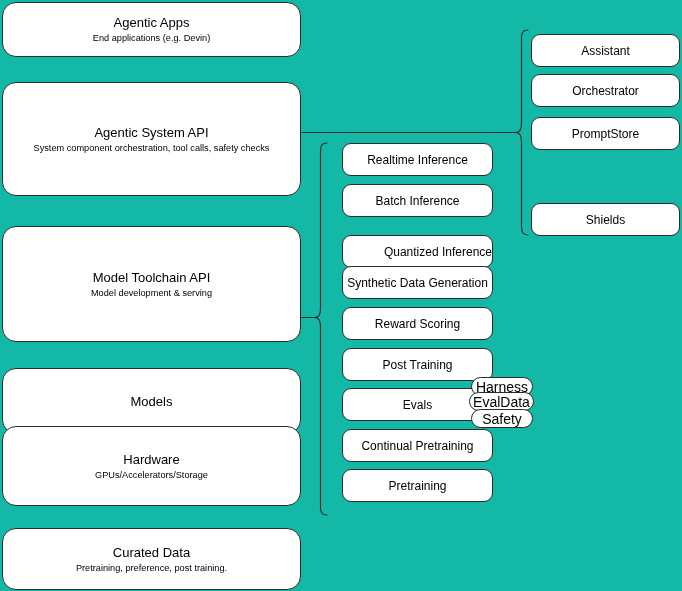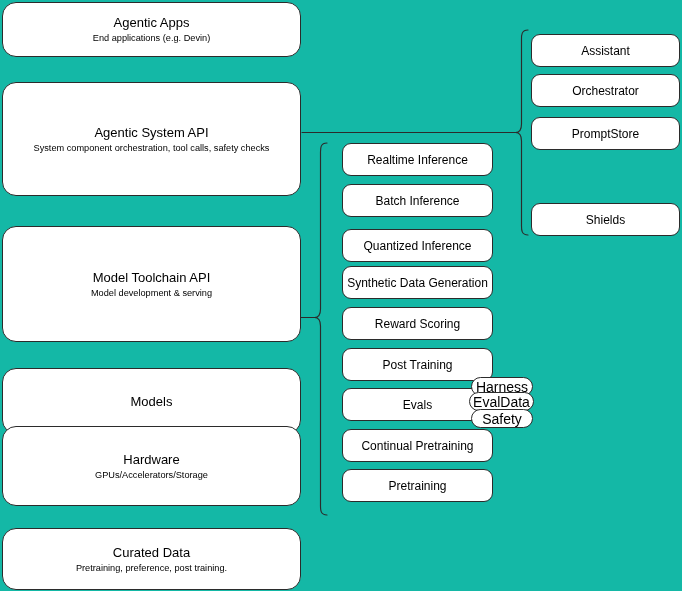--- a/index.html
+++ b/index.html
@@ -158,21 +158,21 @@
     <div class="title">Curated Data</div>
     <div class="subtitle">Pretraining, preference, post training.</div>
   </div>
 
   <div class="node cap-box mid-col" style="top:143px;">
     <div class="title">Realtime Inference</div>
   </div>
   <div class="node cap-box mid-col" style="top:184px;">
     <div class="title">Batch Inference</div>
   </div>
-  <div class="node cap-box mid-col" style="top:229px;">
+  <div class="node cap-box mid-col" style="top:235px;align-items:flex-end;">
     <div class="title">Quantized Inference</div>
   </div>
   <div class="node cap-box mid-col" style="top:266px;">
     <div class="title">Synthetic Data Generation</div>
   </div>
   <div class="node cap-box mid-col" style="top:348px;">
     <div class="title">Post Training</div>
   </div>
   <div class="node cap-box mid-col" style="top:307px;">
     <div class="title">Reward Scoring</div>

